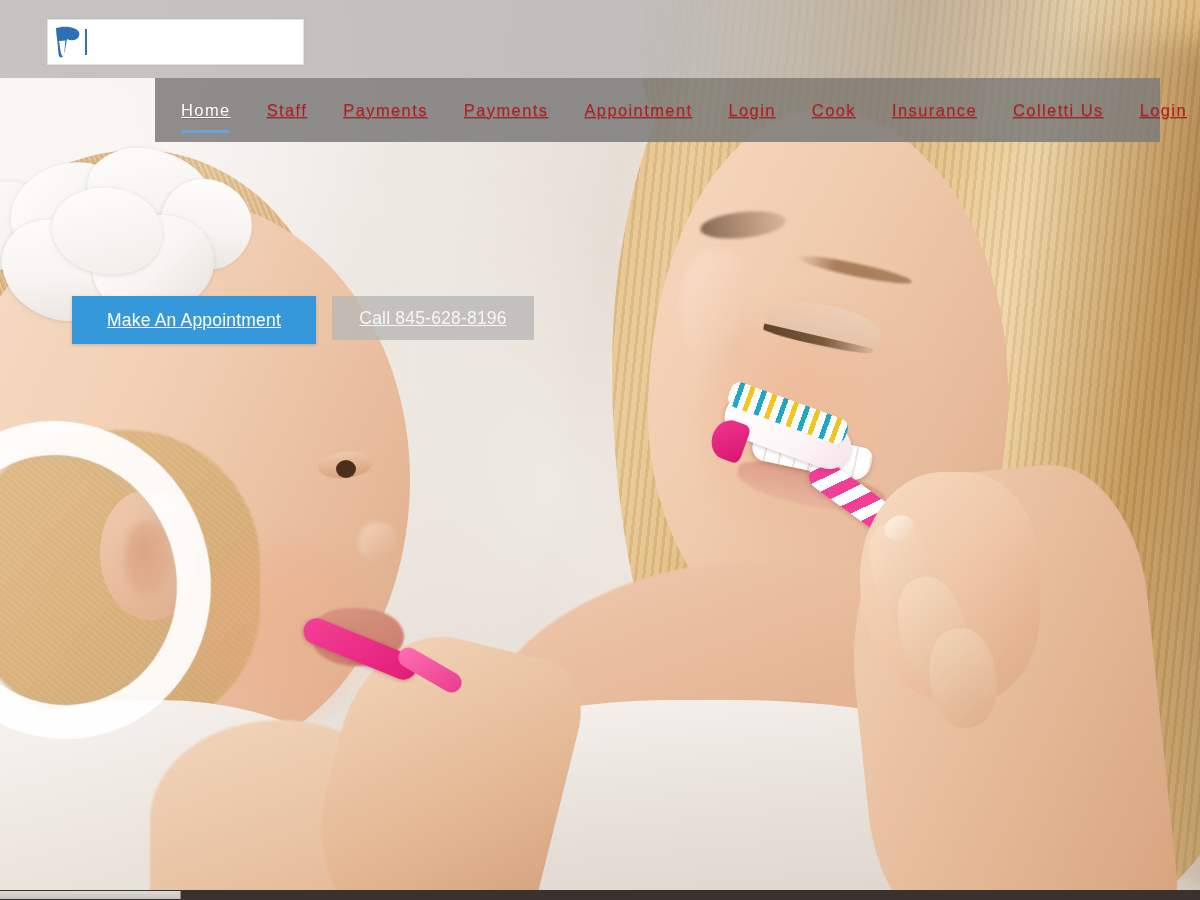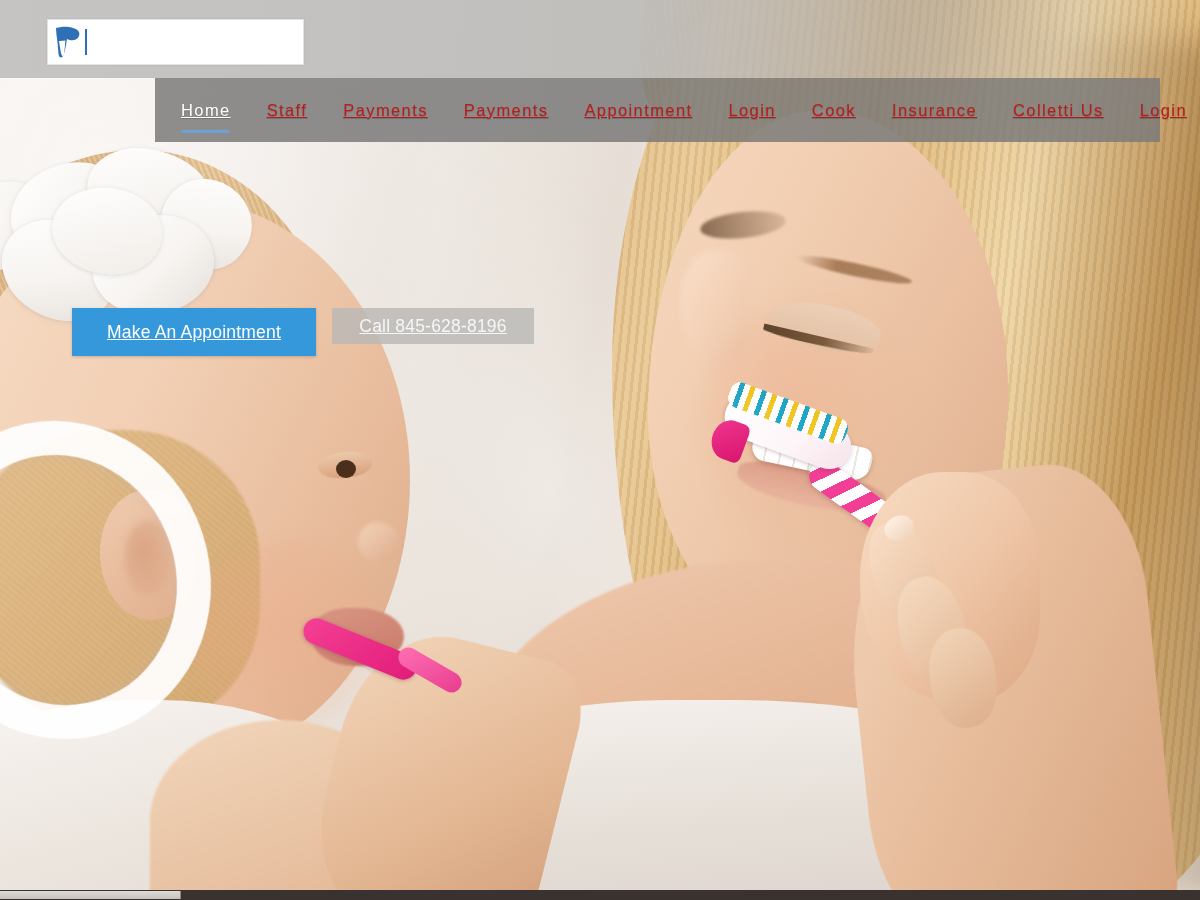--- a/index.html
+++ b/index.html
@@ -521,42 +521,42 @@
     font-weight: 700;
     font-size: 40px;
     line-height: 1.08;
     color: #1f63ad;
     letter-spacing: -0.4px;
     margin: 0;
     text-shadow: 0 1px 2px rgba(255,255,255,0.45);
   }
   .hero-buttons {
     display: flex;
-    margin-top: 36px;
+    margin-top: 24px;
     padding-left: 20px;
   }
   .btn {
     display: flex;
     align-items: center;
     justify-content: center;
     font-family: "Liberation Sans", sans-serif;
     font-size: 17.5px;
     font-weight: 400;
     letter-spacing: 0.2px;
     cursor: pointer;
     border: none;
     color: #ffffff;
   }
   .btn-primary {
     width: 244px; height: 48px;
     background: #3498db;
     box-shadow: 0 1px 3px rgba(0,0,0,0.18);
   }
   .btn-secondary {
-    width: 202px; height: 36px;
+    width: 202px; height: 44px;
     margin-left: 16px;
     background: rgba(186,184,182,0.82);
     color: #f6f6f6;
   }
 
   
   .scrollbar {
     position: absolute;
     left: 0; top: 890px;
     width: 1200px; height: 10px;

